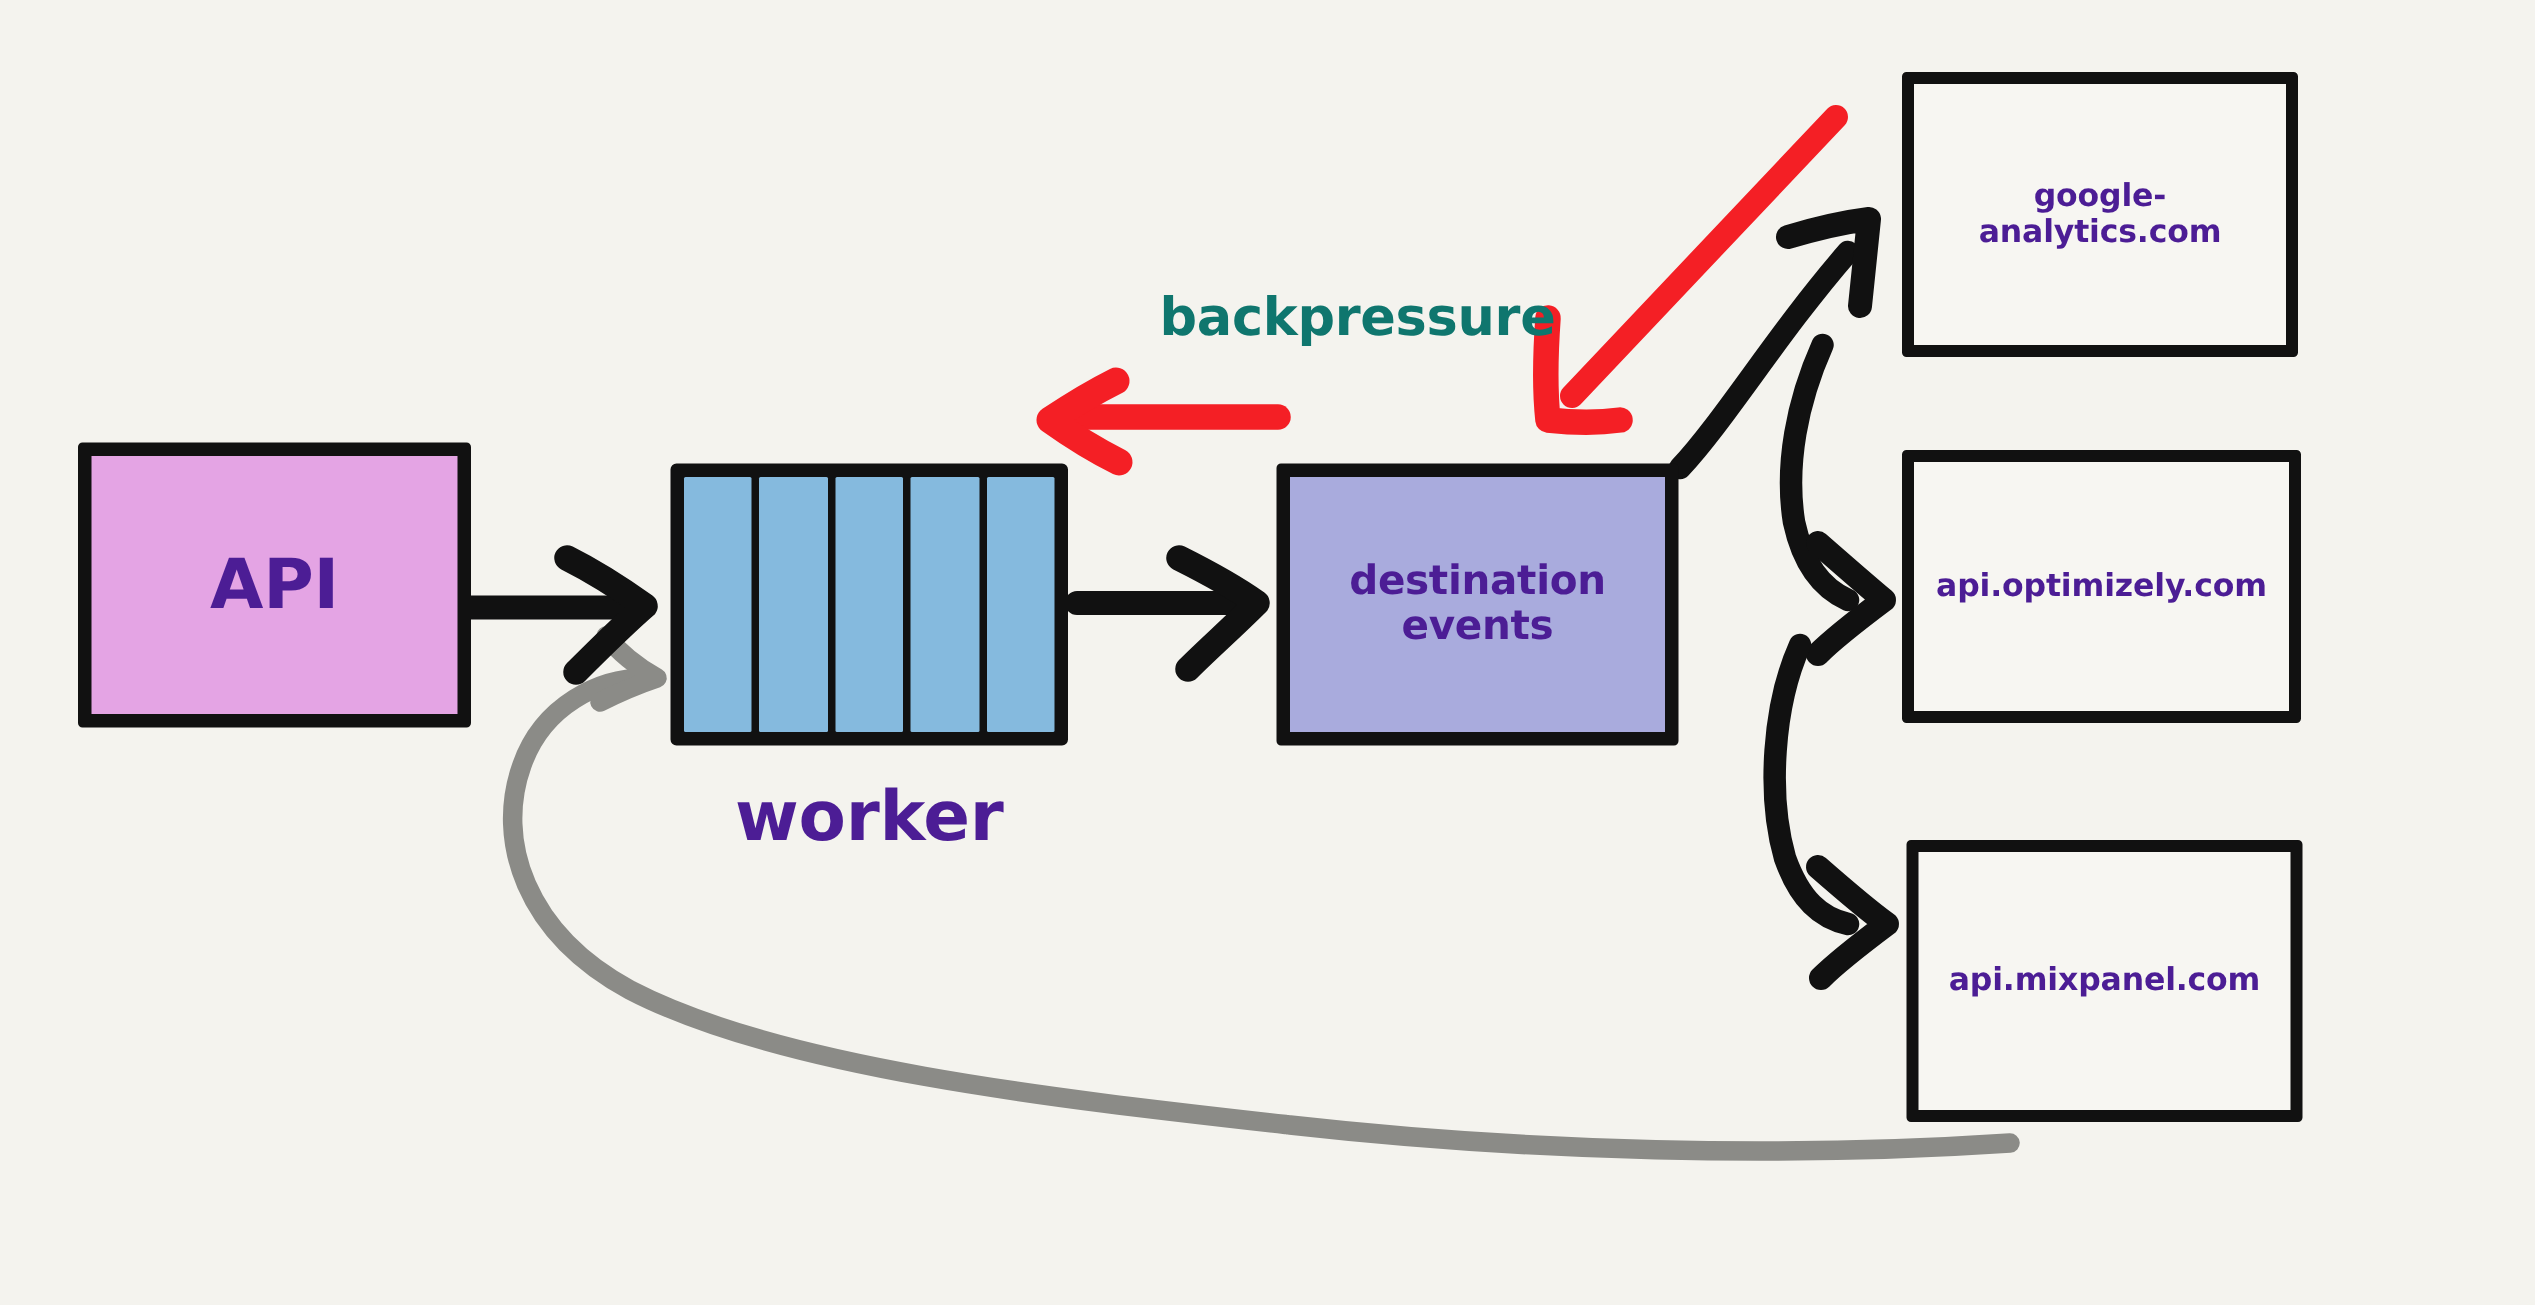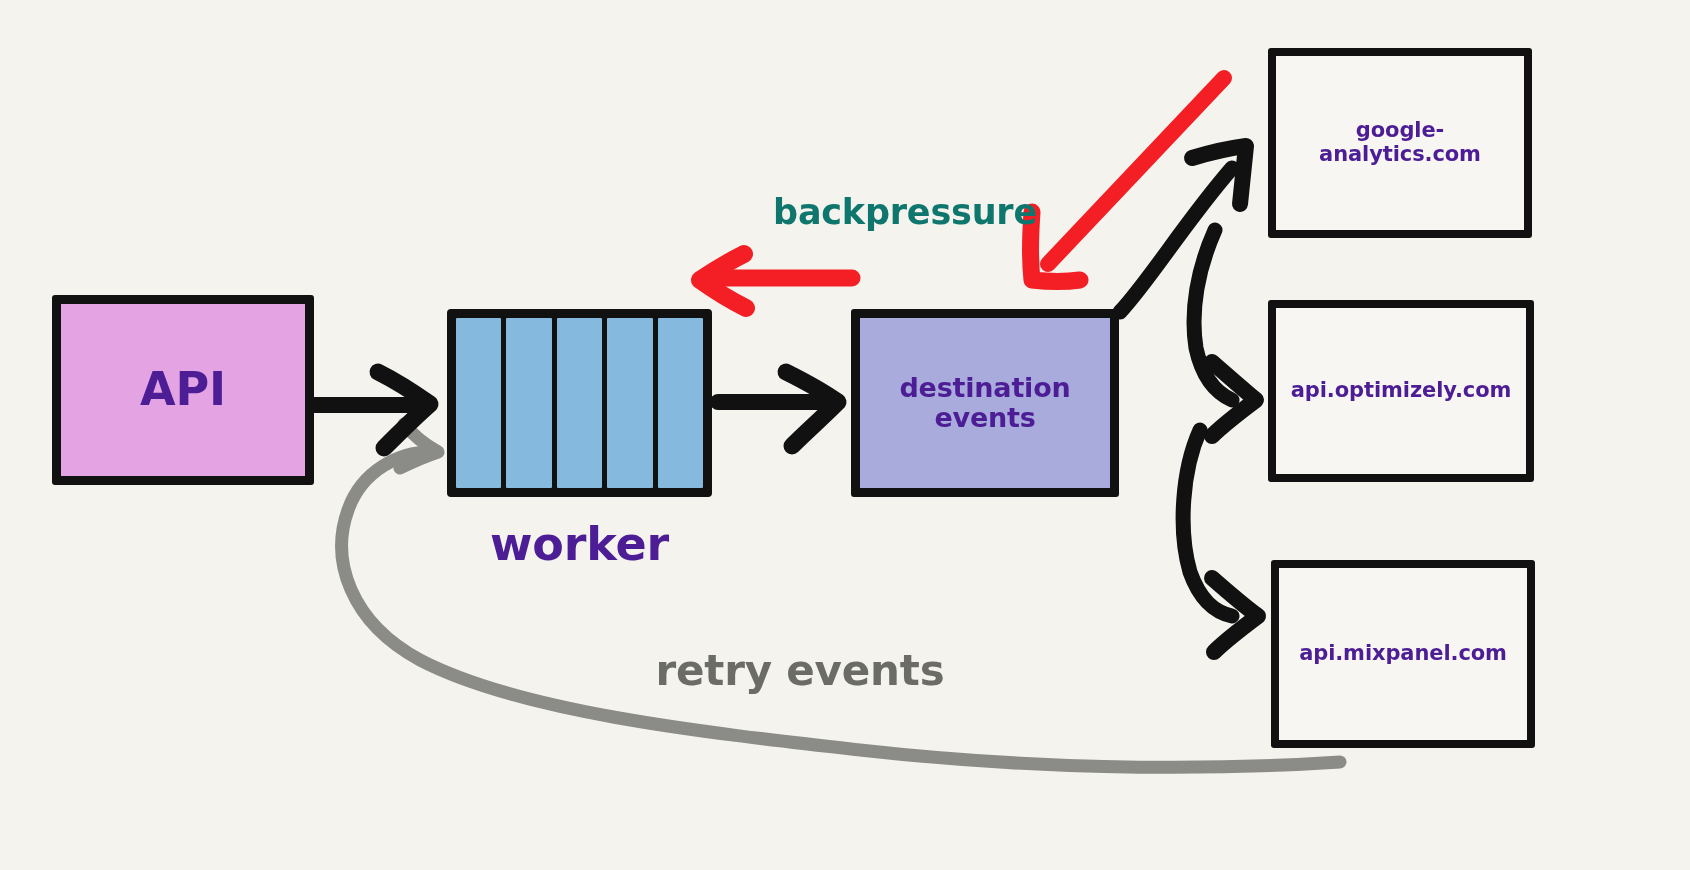--- a/index.html
+++ b/index.html
@@ -197,15 +197,14 @@
   <div class="node dest-box" id="dest-opt">
     <span>api.optimizely.com</span>
   </div>
 
   <div class="node dest-box" id="dest-mix">
     <span>api.mixpanel.com</span>
   </div>
 
   <div class="node" id="backpressure-label">backpressure</div>
 
-  <div class="node" id="retry-label">retry events</div>
 
 </div>
 
 </body></html>

